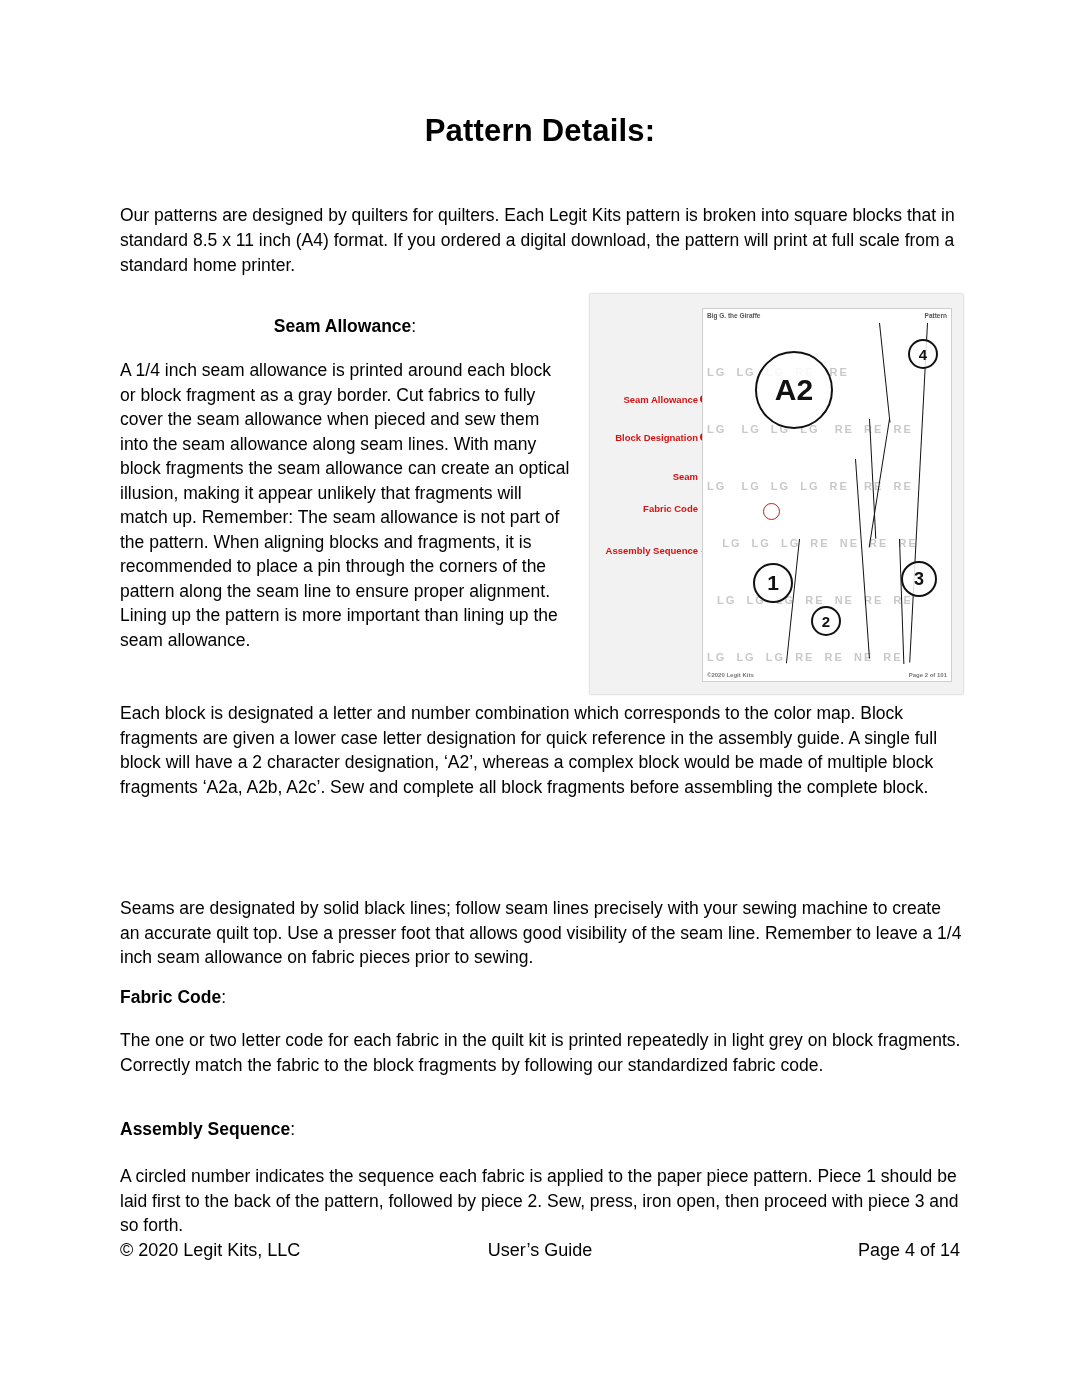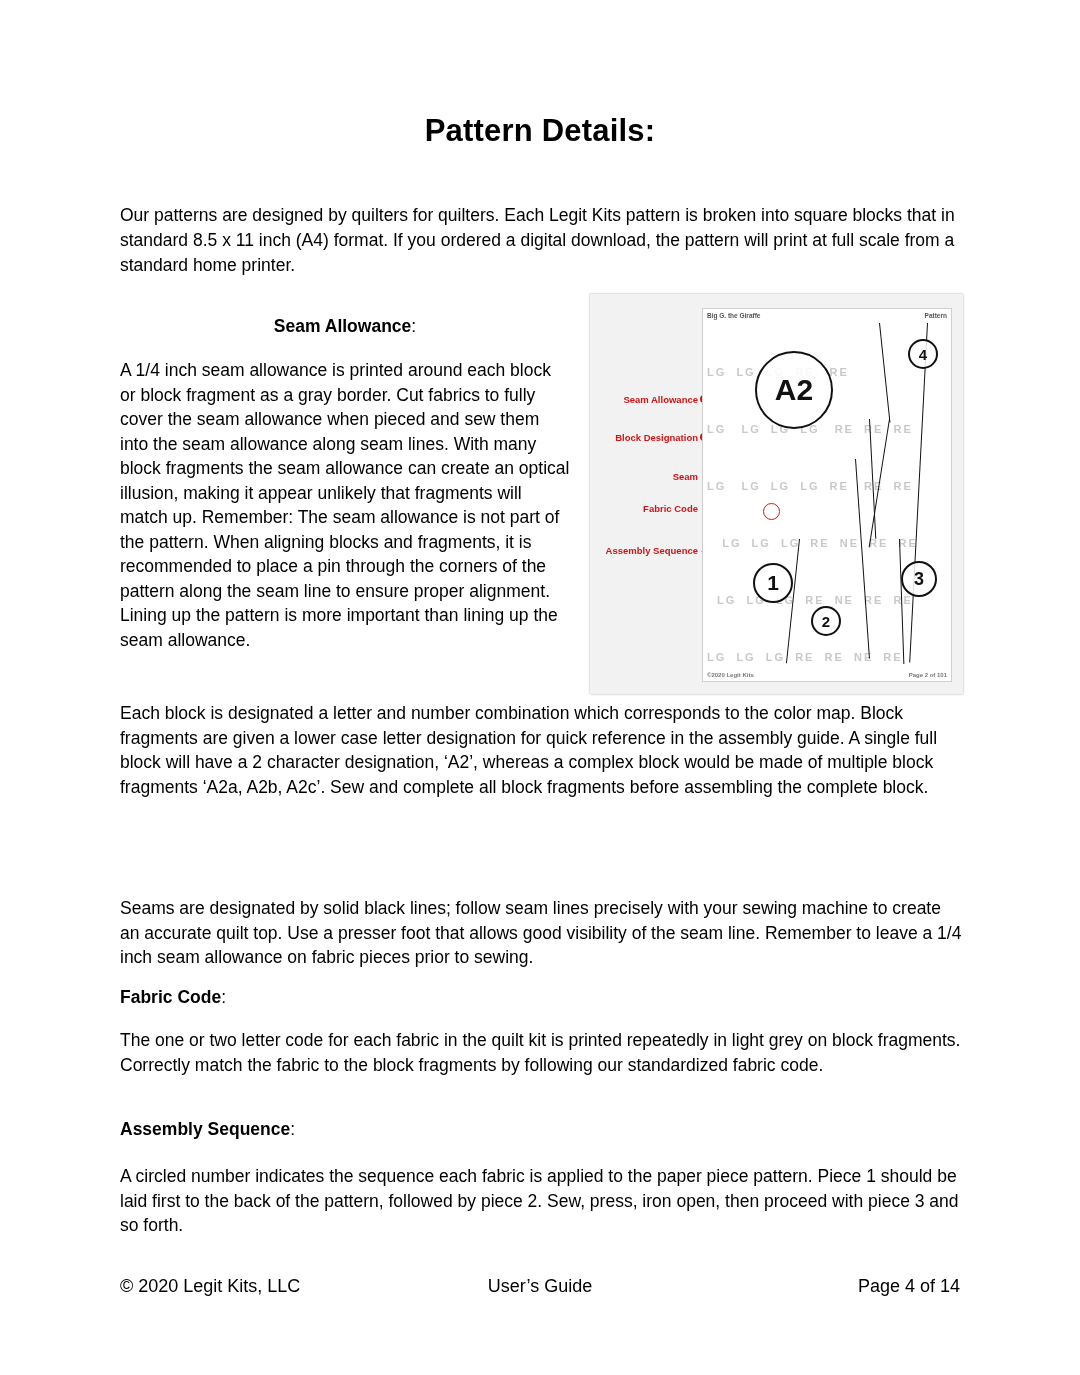--- a/index.html
+++ b/index.html
@@ -72,21 +72,21 @@
   .sec-seam-head       { top: 851px; }
   .sec-seam-body       { top: 896px; }
   .sec-fabric-head     { top: 985px; }
   .sec-fabric-body     { top: 1028px; }
   .sec-assembly-head   { top: 1117px; }
   .sec-assembly-body   { top: 1164px; }
 
   
   .footer {
     position: absolute;
-    top: 1276px;
+    top: 1240px;
     left: 120px;
     width: 840px;
     height: 26px;
     font-size: 18px;
   }
   .footer .left   { position: absolute; left: 0; top: 0; }
   .footer .center { position: absolute; left: 0; width: 840px; text-align: center; top: 0; }
   .footer .right  { position: absolute; right: 0; top: 0; }
 
   

